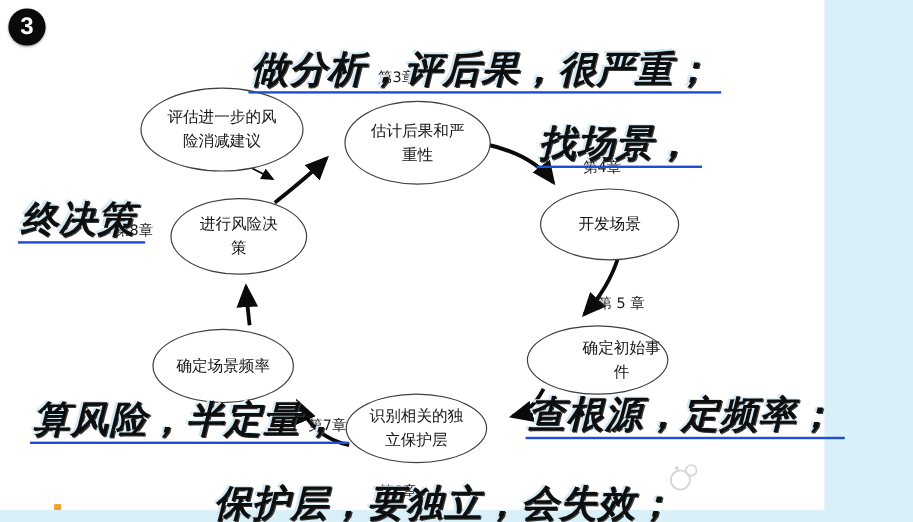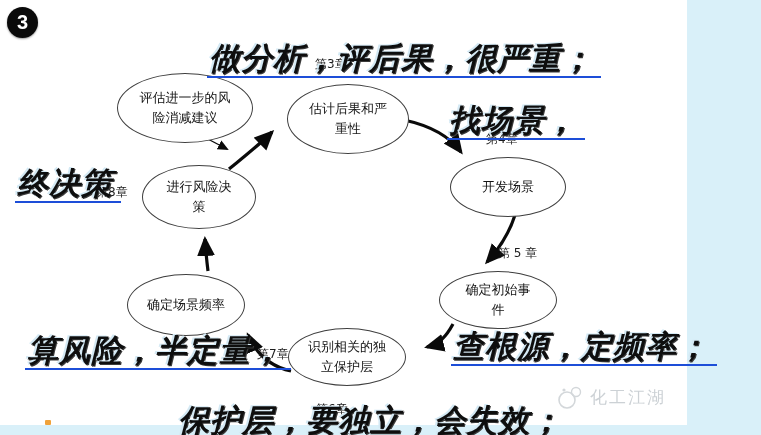--- a/index.html
+++ b/index.html
@@ -86,49 +86,48 @@
 <div class="chap" style="left:316px;top:401px;">第6章</div>
 <div class="chap" style="left:238px;top:346px;margin-left:19px;">第7章</div>
 <div class="chap" style="left:96px;top:184px;">第8章</div>
 
 <div class="node" style="left:287px;top:84px;width:120px;height:68px;">
   <span class="lbl" style="width:80px;">估计后果和严重性</span>
 </div>
 <div class="node" style="left:450px;top:157px;width:114px;height:58px;">
   <span class="lbl" style="width:90px;">开发场景</span>
 </div>
-<div class="node" style="left:439px;top:271px;width:116px;height:56px;">
+<div class="node" style="left:439px;top:271px;width:116px;height:56px;justify-content:flex-end;">
   <span class="lbl" style="width:76px;">确定初始事件</span>
 </div>
 <div class="node" style="left:288px;top:328px;width:116px;height:56px;">
   <span class="lbl" style="width:78px;">识别相关的独立保护层</span>
 </div>
 <div class="node" style="left:127px;top:274px;width:116px;height:60px;">
   <span class="lbl" style="width:78px;">确定场景频率</span>
 </div>
 <div class="node" style="left:142px;top:165px;width:112px;height:62px;justify-content:center;">
   <span class="lbl" style="width:76px;">进行风险决策</span>
 </div>
 <div class="node" style="left:117px;top:73px;width:134px;height:68px;">
   <span class="lbl" style="width:92px;">评估进一步的风险消减建议</span>
 </div>
 
 <div class="anno" style="left:207px;top:42px;">做分析，评后果，很严重；</div>
 <div class="anno" style="left:447px;top:104px;">找场景，</div>
 <div class="anno" style="left:15px;top:167px;">终决策</div>
 <div class="anno" style="left:25px;top:334px;">算风险，半定量，</div>
-<div class="anno" style="left:438px;top:330px;margin-left:13px;">查根源，定频率；</div>
+<div class="anno" style="left:438px;top:330px;">查根源，定频率；</div>
 <div class="anno" style="left:176px;top:404px;">保护层，要独立，会失效；</div>
 
 <div class="badge">
   <span>3</span>
 </div>
 
 <div class="watermark">
   <svg width="28" height="26" viewBox="0 0 28 26">
     <circle cx="11" cy="16" r="8" fill="none" stroke="#d3d7da" stroke-width="1.6"></circle>
     <circle cx="20" cy="8" r="4.5" fill="none" stroke="#d3d7da" stroke-width="1.4"></circle>
     <circle cx="8" cy="6" r="1.6" fill="#d3d7da"></circle>
   </svg>
-  <span>化工江湖</span>
 </div>
 
 <div class="dot"></div>
 
 </body></html>

